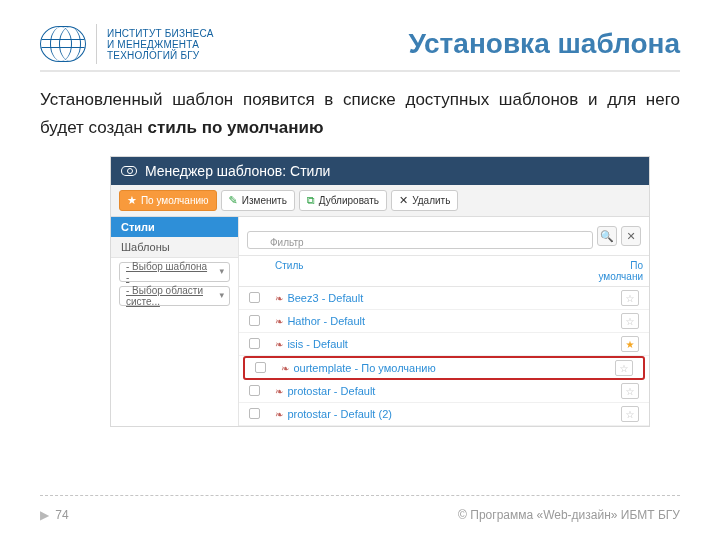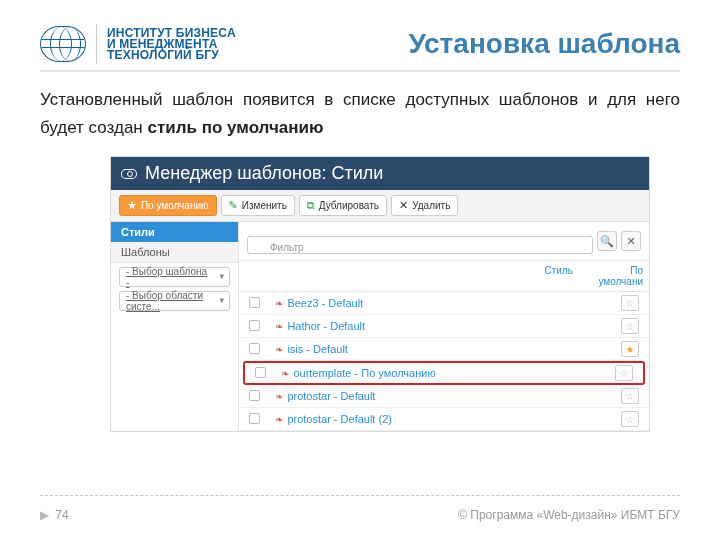--- a/index.html
+++ b/index.html
@@ -28,28 +28,28 @@
   .logo-globe::before { top: 35%; }
   .logo-globe::after  { top: 60%; }
   .logo-globe .v1, .logo-globe .v2 {
     position: absolute; top: 0; bottom: 0; width: 50%;
     border-left: 1px solid #1261a0; border-right: 1px solid #1261a0;
     border-radius: 50%;
   }
   .logo-globe .v1 { left: 20%; }
   .logo-globe .v2 { left: 40%; }
   .logo-divider { width: 1px; height: 40px; background: #d0d0d0; }
-  .logo-text { font-size: 12px; line-height: 11px; color: #1261a0; font-weight: 700; letter-spacing: .2px; }
+  .logo-text { font-size: 10px; line-height: 11px; color: #1261a0; font-weight: 400; letter-spacing: .2px; }
   .title { color: #3c7fb3; font-size: 28px; font-weight: 700; }
   .hr { border: none; border-top: 2px solid #e5e5e5; margin-top: 6px; }
   .lead { font-size: 17px; color: #222; margin-top: 14px; line-height: 28px; text-align: justify; }
   .lead b { font-weight: 700; }
 
   .shot { margin: 14px 0 0 70px; width: 540px; border: 1px solid #d9d9d9; font-size: 11px; color: #333; }
-  .shot-head { background: #2b4a6b; color: #fff; padding: 6px 10px; display: flex; align-items: center; gap: 8px; font-size: 18px; }
+  .shot-head { background: #2b4a6b; color: #fff; padding: 6px 10px; display: flex; align-items: center; gap: 8px; font-size: 14px; }
   .shot-head .eye { width: 16px; height: 10px; border: 1.5px solid #fff; border-radius: 60%/100%; position: relative; }
   .shot-head .eye::after { content:""; position:absolute; top:1px; left:5px; width:4px; height:4px; border:1.2px solid #fff; border-radius:50%; }
 
   .toolbar { background:#f3f3f3; border-bottom:1px solid #ddd; padding:5px 8px; display:flex; gap:4px; }
   .tbtn { background:#fff; border:1px solid #ccc; border-radius:3px; padding:3px 7px; display:inline-flex; align-items:center; gap:4px; font-size:10px; cursor:pointer; }
   .tbtn.orange { background:#f89a3c; border-color:#e6892b; color:#fff; }
   .tstar { color:#f5a623; font-size:11px; }
   .tgreen { color:#35a44a; font-size:11px; }
   .tx { color:#333; font-size:11px; }
 
@@ -61,21 +61,21 @@
   .fsel { margin:4px 8px; height:20px; border:1px solid #ccc; border-radius:3px; font-size:10px; color:#666; padding:0 16px 0 6px; position:relative; display:flex; align-items:center; background:#fff;text-decoration:underline; }
   .fsel::after { content:"▾"; position:absolute; right:5px; top:3px; color:#888; font-size:9px; }
 
   .right { flex:1; }
   .filterbar { display:flex; align-items:center; gap:4px; padding:6px 8px; border-bottom:1px solid #e5e5e5; }
   .filter-input { flex:1; height:18px; border:1px solid #ccc; border-radius:3px; padding:0 22px; font-size:10px; color:#999; display:flex; align-items:flex-end;margin-top:8px; }
   .iconbtn { width:20px; height:20px; border:1px solid #ccc; border-radius:3px; background:#f7f7f7; display:flex; align-items:center; justify-content:center; color:#666; font-size:11px; }
 
   .thead { display:flex; border-bottom:1px solid #e5e5e5; color:#2e8fd8; font-size:10px; }
   .thead .c1 { width:30px; }
-  .thead .c2 { flex:1; padding:4px 6px;text-align:right; }
+  .thead .c2 { flex:1; padding:4px 6px; }
   .thead .c3 { width:70px; padding:4px 6px; text-align:right; }
 
   .trow { display:flex; align-items:center; border-bottom:1px solid #f0f0f0; height:23px; }
   .trow .c1 { width:30px; text-align:center; }
   .trow .c2 { flex:1; padding:0 6px; color:#2e8fd8; display:flex; align-items:center; gap:4px; }
   .trow .c3 { width:70px; text-align:right; padding-right:10px; }
   .leaf { color:#c1605a; font-size:10px; }
   .ck { width:11px; height:11px; border:1px solid #bbb; display:inline-block; border-radius:2px; background:#fff; }
   .starbox { width:18px; height:16px; border:1px solid #ccc; border-radius:2px; display:inline-flex; align-items:center; justify-content:center; font-size:10px; color:#bbb; background:#fff; }
   .starbox.on { color:#f5a623; }

